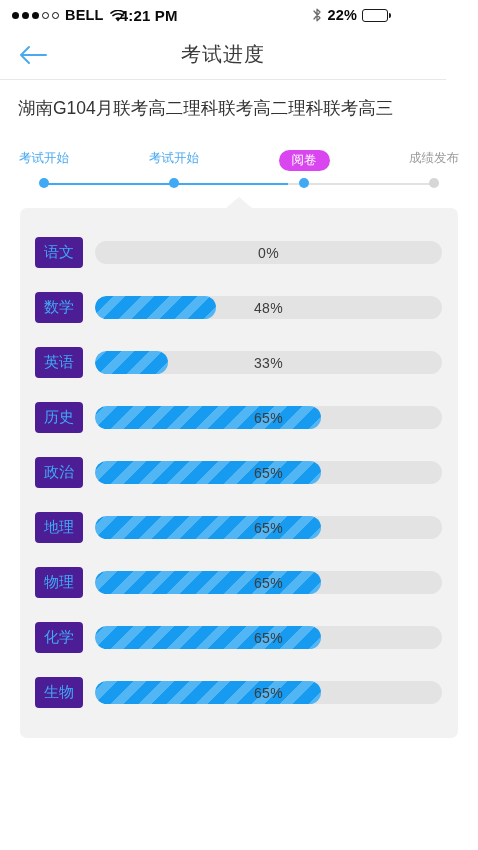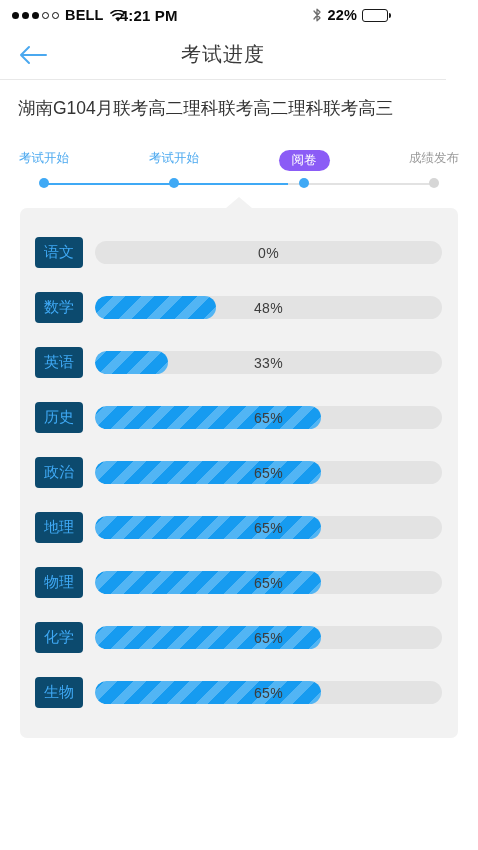--- a/index.html
+++ b/index.html
@@ -138,21 +138,21 @@
   }
   .step-label {
     font-size: 12.5px;
     color: #4aa8ef;
     white-space: nowrap;
     line-height: 16px;
   }
   .step.inactive .step-label { color: #9b9b9b; }
   .step.current .step-label {
     display: inline-block;
-    background: #8b5cf6;
+    background: #d946ef;
     color: #ffffff;
     padding: 3px 13px 4px;
     border-radius: 11px;
     font-size: 12.5px;
     line-height: 14px;
   }
   .step-dot {
     position: absolute;
     top: 28px; left: 50%;
     margin-left: -5px;
@@ -189,21 +189,21 @@
     display: flex;
     align-items: center;
     height: 55px;
     padding: 0 16px 0 15px;
   }
 
   .subject-chip {
     flex: 0 0 auto;
     width: 48px;
     height: 31px;
-    background: #0c4a6e;
+    background: #4c1d95;
     border-radius: 4px;
     display: flex;
     align-items: center;
     justify-content: center;
     font-size: 15px;
     color: #3fa9f5;
     margin-right: 12px;
   }
 
   .bar-wrap {

